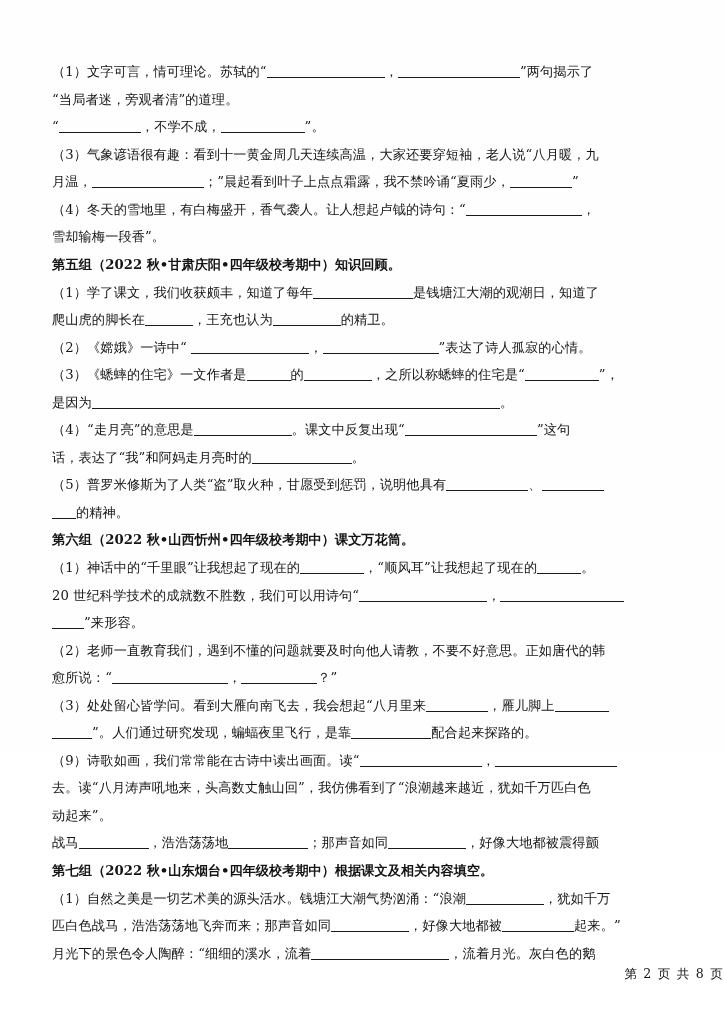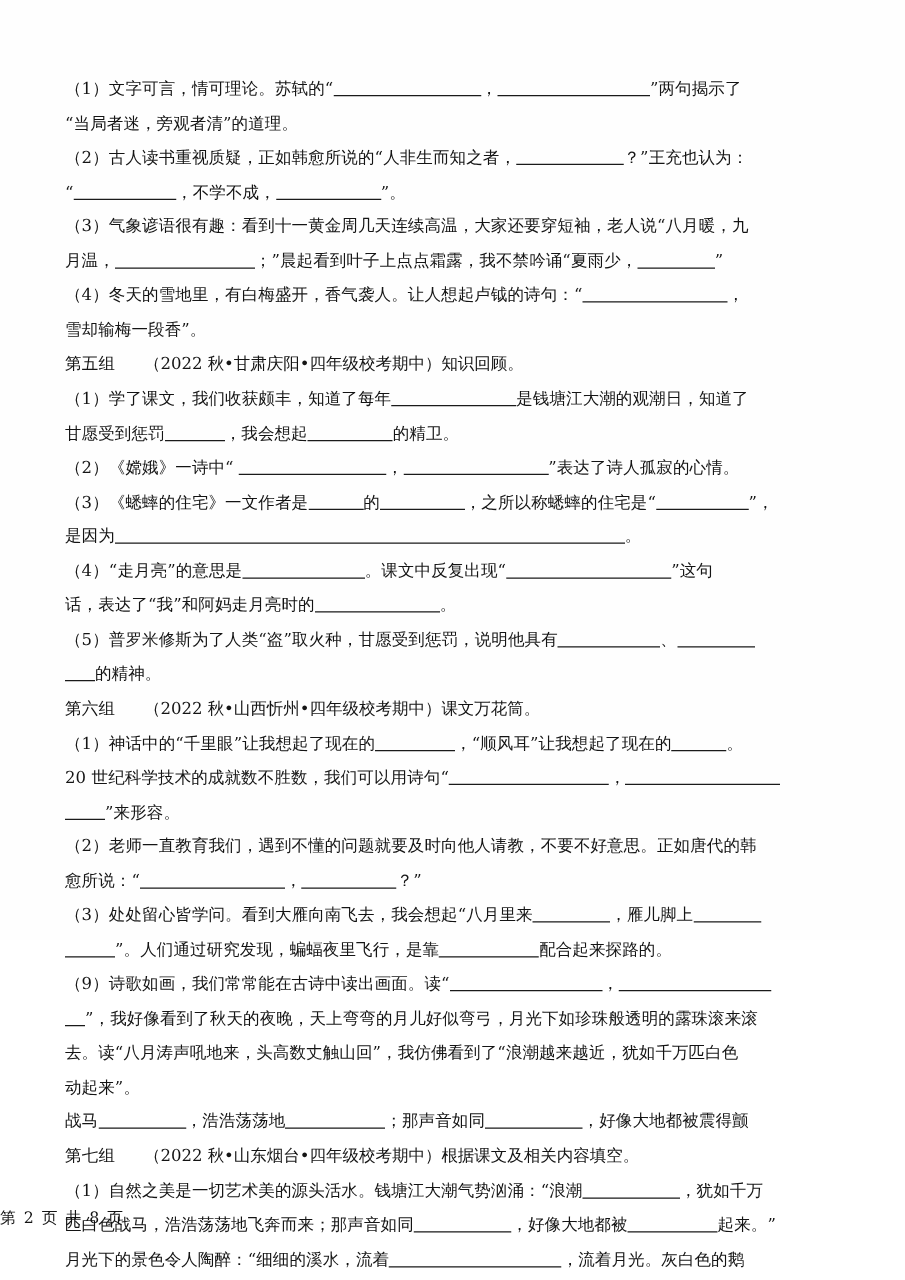--- a/index.html
+++ b/index.html
@@ -34,77 +34,74 @@
     letter-spacing: 0.1px;
     white-space: nowrap;
     text-align: left;
   }
   .grp {
     font-size: 13.2px;
     line-height: 28px;
     white-space: nowrap;
   }
   .grp-name {
-    font-weight: normal;
+    font-weight: bold;
     letter-spacing: 0.2px;
   }
   .grp-meta {
-    font-weight: normal;
-    margin-left: 23px;
+    font-weight: bold;
   }
   
   .bl {
     display: inline-block;
     border-bottom: 1px solid #1a1a1a;
     height: 13px;
     vertical-align: -2px;
   }
   .footer {
     position: absolute;
     left: 0;
     top: 966px;
     width: 724px;
-    text-align: left;
+    text-align: right;
     font-size: 12.6px;
     letter-spacing: 1.2px;
   }
 </style>
 </head>
 <body>
 
 <div class="page">
   <div class="content">
       <div class="line"><span>（1）文字可言，情可理论。苏轼的“</span><span class="bl" style="width: 118px;"></span><span>，</span><span class="bl" style="width: 122px;"></span><span>”两句揭示了</span></div>
       <div class="line"><span>“当局者迷，旁观者清”的道理。</span></div>
-      <div class="line"><span>（2）古人读书重视质疑，正如韩愈所说的“人非生而知之者，</span><span class="bl" style="width: 86px;"></span><span>？”王充也认为：</span></div>
       <div class="line"><span>“</span><span class="bl" style="width: 82px;"></span><span>，不学不成，</span><span class="bl" style="width: 84px;"></span><span>”。</span></div>
       <div class="line"><span>（3）气象谚语很有趣：看到十一黄金周几天连续高温，大家还要穿短袖，老人说“八月暖，九</span></div>
       <div class="line"><span>月温，</span><span class="bl" style="width: 112px;"></span><span>；”晨起看到叶子上点点霜露，我不禁吟诵“夏雨少，</span><span class="bl" style="width: 62px;"></span><span>”</span></div>
       <div class="line"><span>（4）冬天的雪地里，有白梅盛开，香气袭人。让人想起卢钺的诗句：“</span><span class="bl" style="width: 116px;"></span><span>，</span></div>
       <div class="line"><span>雪却输梅一段香”。</span></div>
       <div class="grp"><span class="grp-name">第五组</span><span class="grp-meta">（2022 秋•甘肃庆阳•四年级校考期中）知识回顾。</span></div>
       <div class="line"><span>（1）学了课文，我们收获颇丰，知道了每年</span><span class="bl" style="width: 100px;"></span><span>是钱塘江大潮的观潮日，知道了</span></div>
-      <div class="line"><span>甘愿受到惩罚</span><span class="bl" style="width: 48px;"></span><span>，我会想起</span><span class="bl" style="width: 68px;"></span><span>的精卫。</span></div>
+      <div class="line"><span>爬山虎的脚长在</span><span class="bl" style="width: 48px;"></span><span>，王充也认为</span><span class="bl" style="width: 68px;"></span><span>的精卫。</span></div>
       <div class="line"><span>（2）《嫦娥》一诗中“ </span><span class="bl" style="width: 118px;"></span><span>，</span><span class="bl" style="width: 116px;"></span><span>”表达了诗人孤寂的心情。</span></div>
       <div class="line"><span>（3）《蟋蟀的住宅》一文作者是</span><span class="bl" style="width: 44px;"></span><span>的</span><span class="bl" style="width: 68px;"></span><span>，之所以称蟋蟀的住宅是“</span><span class="bl" style="width: 74px;"></span><span>”，</span></div>
       <div class="line"><span>是因为</span><span class="bl" style="width: 408px;"></span><span>。</span></div>
       <div class="line"><span>（4）“走月亮”的意思是</span><span class="bl" style="width: 98px;"></span><span>。课文中反复出现“</span><span class="bl" style="width: 132px;"></span><span>”这句</span></div>
       <div class="line"><span>话，表达了“我”和阿妈走月亮时的</span><span class="bl" style="width: 100px;"></span><span>。</span></div>
       <div class="line"><span>（5）普罗米修斯为了人类“盗”取火种，甘愿受到惩罚，说明他具有</span><span class="bl" style="width: 82px;"></span><span>、</span><span class="bl" style="width: 62px;"></span></div>
       <div class="line"><span class="bl" style="width: 24px;"></span><span>的精神。</span></div>
       <div class="grp"><span class="grp-name">第六组</span><span class="grp-meta">（2022 秋•山西忻州•四年级校考期中）课文万花筒。</span></div>
       <div class="line"><span>（1）神话中的“千里眼”让我想起了现在的</span><span class="bl" style="width: 64px;"></span><span>，“顺风耳”让我想起了现在的</span><span class="bl" style="width: 44px;"></span><span>。</span></div>
       <div class="line"><span>20 世纪科学技术的成就数不胜数，我们可以用诗句“</span><span class="bl" style="width: 128px;"></span><span>，</span><span class="bl" style="width: 124px;"></span></div>
       <div class="line"><span class="bl" style="width: 32px;"></span><span>”来形容。</span></div>
       <div class="line"><span>（2）老师一直教育我们，遇到不懂的问题就要及时向他人请教，不要不好意思。正如唐代的韩</span></div>
       <div class="line"><span>愈所说：“</span><span class="bl" style="width: 116px;"></span><span>，</span><span class="bl" style="width: 76px;"></span><span>？”</span></div>
       <div class="line"><span>（3）处处留心皆学问。看到大雁向南飞去，我会想起“八月里来</span><span class="bl" style="width: 62px;"></span><span>，雁儿脚上</span><span class="bl" style="width: 54px;"></span></div>
       <div class="line"><span class="bl" style="width: 40px;"></span><span>”。人们通过研究发现，蝙蝠夜里飞行，是靠</span><span class="bl" style="width: 80px;"></span><span>配合起来探路的。</span></div>
       <div class="line"><span>（9）诗歌如画，我们常常能在古诗中读出画面。读“</span><span class="bl" style="width: 122px;"></span><span>，</span><span class="bl" style="width: 122px;"></span></div>
-      <div class="line"><span class="bl" style="width: 16px;"></span><span>”，我好像看到了秋天的夜晚，天上弯弯的月儿好似弯弓，月光下如珍珠般透明的露珠滚来滚</span></div>
       <div class="line"><span>去。读“八月涛声吼地来，头高数丈触山回”，我仿佛看到了“浪潮越来越近，犹如千万匹白色</span></div>
       <div class="line"><span>动起来”。</span></div>
       <div class="line"><span>战马</span><span class="bl" style="width: 70px;"></span><span>，浩浩荡荡地</span><span class="bl" style="width: 80px;"></span><span>；那声音如同</span><span class="bl" style="width: 78px;"></span><span>，好像大地都被震得颤</span></div>
       <div class="grp"><span class="grp-name">第七组</span><span class="grp-meta">（2022 秋•山东烟台•四年级校考期中）根据课文及相关内容填空。</span></div>
       <div class="line"><span>（1）自然之美是一切艺术美的源头活水。钱塘江大潮气势汹涌：“浪潮</span><span class="bl" style="width: 78px;"></span><span>，犹如千万</span></div>
       <div class="line"><span>匹白色战马，浩浩荡荡地飞奔而来；那声音如同</span><span class="bl" style="width: 78px;"></span><span>，好像大地都被</span><span class="bl" style="width: 72px;"></span><span>起来。”</span></div>
       <div class="line"><span>月光下的景色令人陶醉：“细细的溪水，流着</span><span class="bl" style="width: 138px;"></span><span>，流着月光。灰白色的鹅</span></div>
       <div class="line"></div>
     </div>
   <div class="footer">第 2 页 共 8 页</div>

